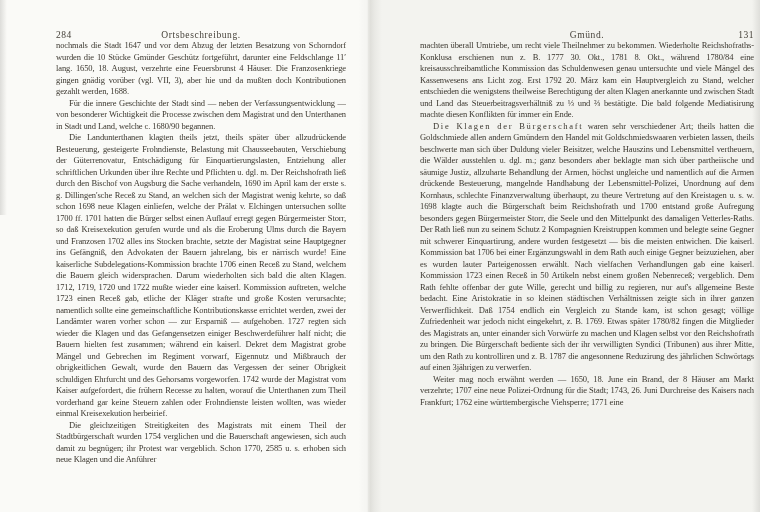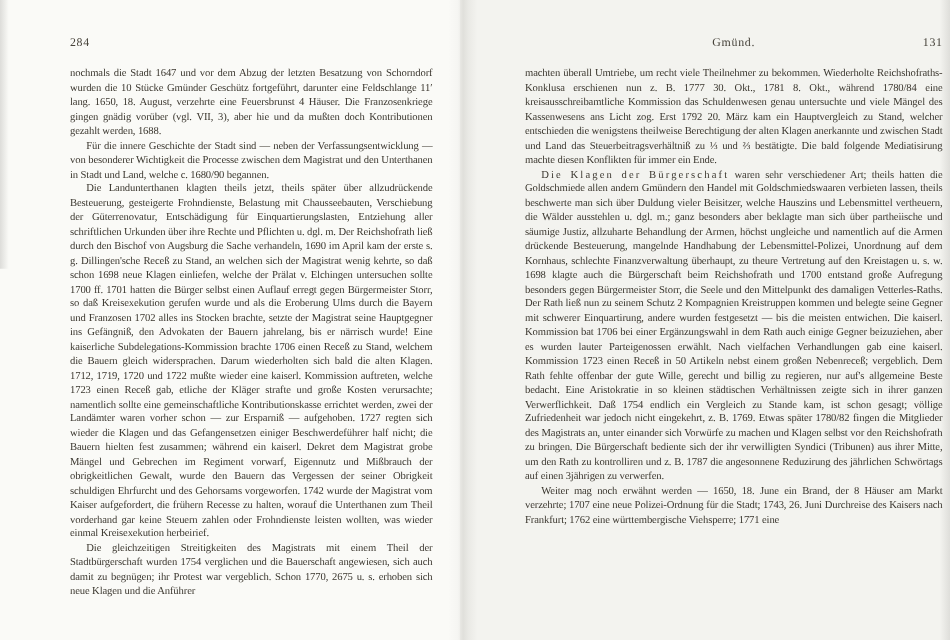--- a/index.html
+++ b/index.html
@@ -52,21 +52,21 @@
   }
   .edge-shadow-right{
     position:absolute;top:0;right:0;width:8px;height:512px;
     background:linear-gradient(270deg,rgba(40,38,34,0.10),rgba(40,38,34,0));
     pointer-events:none;
   }
   .pg-header{
     display:flex;align-items:baseline;
     color:var(--header-ink);
     font-size:9.5px;
-    margin-bottom:13px;
+    margin-bottom:0;
   }
   .pg-side{width:42px;flex:0 0 42px;}
   .pg-num{letter-spacing:.5px;}
   .pg-num.right{text-align:right;}
   .pg-title{
     flex:1;text-align:center;
     letter-spacing:.6px;
   }
   .body-text{
     color:var(--ink);
@@ -80,27 +80,28 @@
   .spaced{letter-spacing:1.7px;}
 </style>
 </head>
 <body>
 
 <div class="scan">
 
   <div class="page page-left">
     <div class="pg-header">
       <span class="pg-side pg-num">284</span>
+      <span class="pg-title">Ortsbeschreibung.</span>
       <span class="pg-side"></span>
     </div>
     <div class="body-text">
         <p class="para"><span class="">nochmals die Stadt 1647 und vor dem Abzug der letzten Besatzung von Schorndorf wurden die 10 Stücke Gmünder Geschütz fortgeführt, darunter eine Feldschlange 11′ lang. 1650, 18. August, verzehrte eine Feuersbrunst 4 Häuser. Die Franzosenkriege gingen gnädig vorüber (vgl. VII, 3), aber hie und da mußten doch Kontributionen gezahlt werden, 1688.</span></p>
         <p class="para indent"><span class="">Für die innere Geschichte der Stadt sind — neben der Verfassungsentwicklung — von besonderer Wichtigkeit die Processe zwischen dem Magistrat und den Unterthanen in Stadt und Land, welche c. 1680/90 begannen.</span></p>
         <p class="para indent"><span class="">Die Landunterthanen klagten theils jetzt, theils später über allzudrückende Besteuerung, gesteigerte Frohndienste, Belastung mit Chausseebauten, Verschiebung der Güterrenovatur, Entschädigung für Einquartierungslasten, Entziehung aller schriftlichen Urkunden über ihre Rechte und Pflichten u. dgl. m. Der Reichshofrath ließ durch den Bischof von Augsburg die Sache verhandeln, 1690 im April kam der erste s. g. Dillingen'sche Receß zu Stand, an welchen sich der Magistrat wenig kehrte, so daß schon 1698 neue Klagen einliefen, welche der Prälat v. Elchingen untersuchen sollte 1700 ff. 1701 hatten die Bürger selbst einen Auflauf erregt gegen Bürgermeister Storr, so daß Kreisexekution gerufen wurde und als die Eroberung Ulms durch die Bayern und Franzosen 1702 alles ins Stocken brachte, setzte der Magistrat seine Hauptgegner ins Gefängniß, den Advokaten der Bauern jahrelang, bis er närrisch wurde! Eine kaiserliche Subdelegations-Kommission brachte 1706 einen Receß zu Stand, welchem die Bauern gleich widersprachen. Darum wiederholten sich bald die alten Klagen. 1712, 1719, 1720 und 1722 mußte wieder eine kaiserl. Kommission auftreten, welche 1723 einen Receß gab, etliche der Kläger strafte und große Kosten verursachte; namentlich sollte eine gemeinschaftliche Kontributionskasse errichtet werden, zwei der Landämter waren vorher schon — zur Ersparniß — aufgehoben. 1727 regten sich wieder die Klagen und das Gefangensetzen einiger Beschwerdeführer half nicht; die Bauern hielten fest zusammen; während ein kaiserl. Dekret dem Magistrat grobe Mängel und Gebrechen im Regiment vorwarf, Eigennutz und Mißbrauch der obrigkeitlichen Gewalt, wurde den Bauern das Vergessen der seiner Obrigkeit schuldigen Ehrfurcht und des Gehorsams vorgeworfen. 1742 wurde der Magistrat vom Kaiser aufgefordert, die frühern Recesse zu halten, worauf die Unterthanen zum Theil vorderhand gar keine Steuern zahlen oder Frohndienste leisten wollten, was wieder einmal Kreisexekution herbeirief.</span></p>
-        <p class="para indent"><span class="">Die gleichzeitigen Streitigkeiten des Magistrats mit einem Theil der Stadtbürgerschaft wurden 1754 verglichen und die Bauerschaft angewiesen, sich auch damit zu begnügen; ihr Protest war vergeblich. Schon 1770, 2675 u. s. erhoben sich neue Klagen und die Anführer</span></p>
+        <p class="para indent"><span class="">Die gleichzeitigen Streitigkeiten des Magistrats mit einem Theil der Stadtbürgerschaft wurden 1754 verglichen und die Bauerschaft angewiesen, sich auch damit zu begnügen; ihr Protest war vergeblich. Schon 1770, 2585 u. s. erhoben sich neue Klagen und die Anführer</span></p>
       </div>
   </div>
 
   <div class="page page-right">
     <div class="pg-header">
       <span class="pg-side"></span>
       <span class="pg-title">Gmünd.</span>
       <span class="pg-side pg-num right">131</span>
     </div>
     <div class="body-text">

